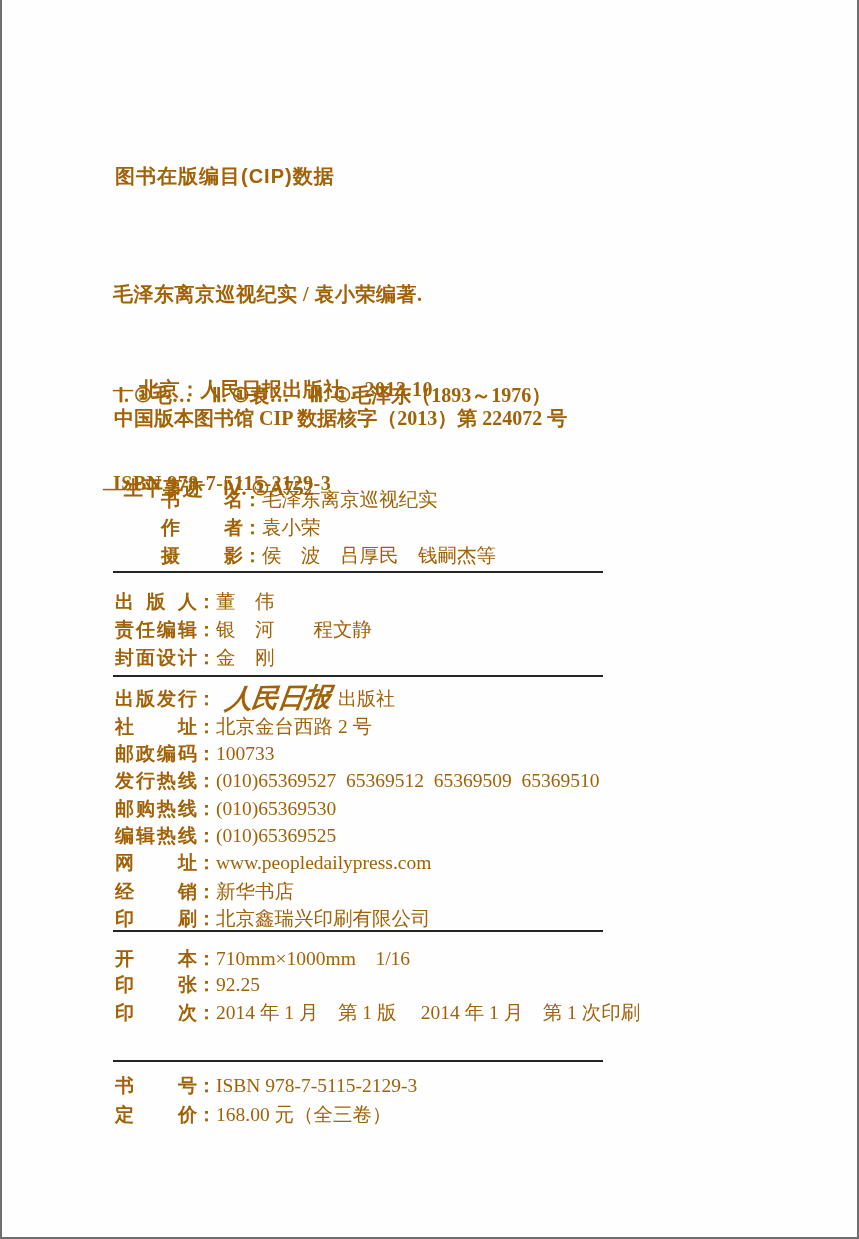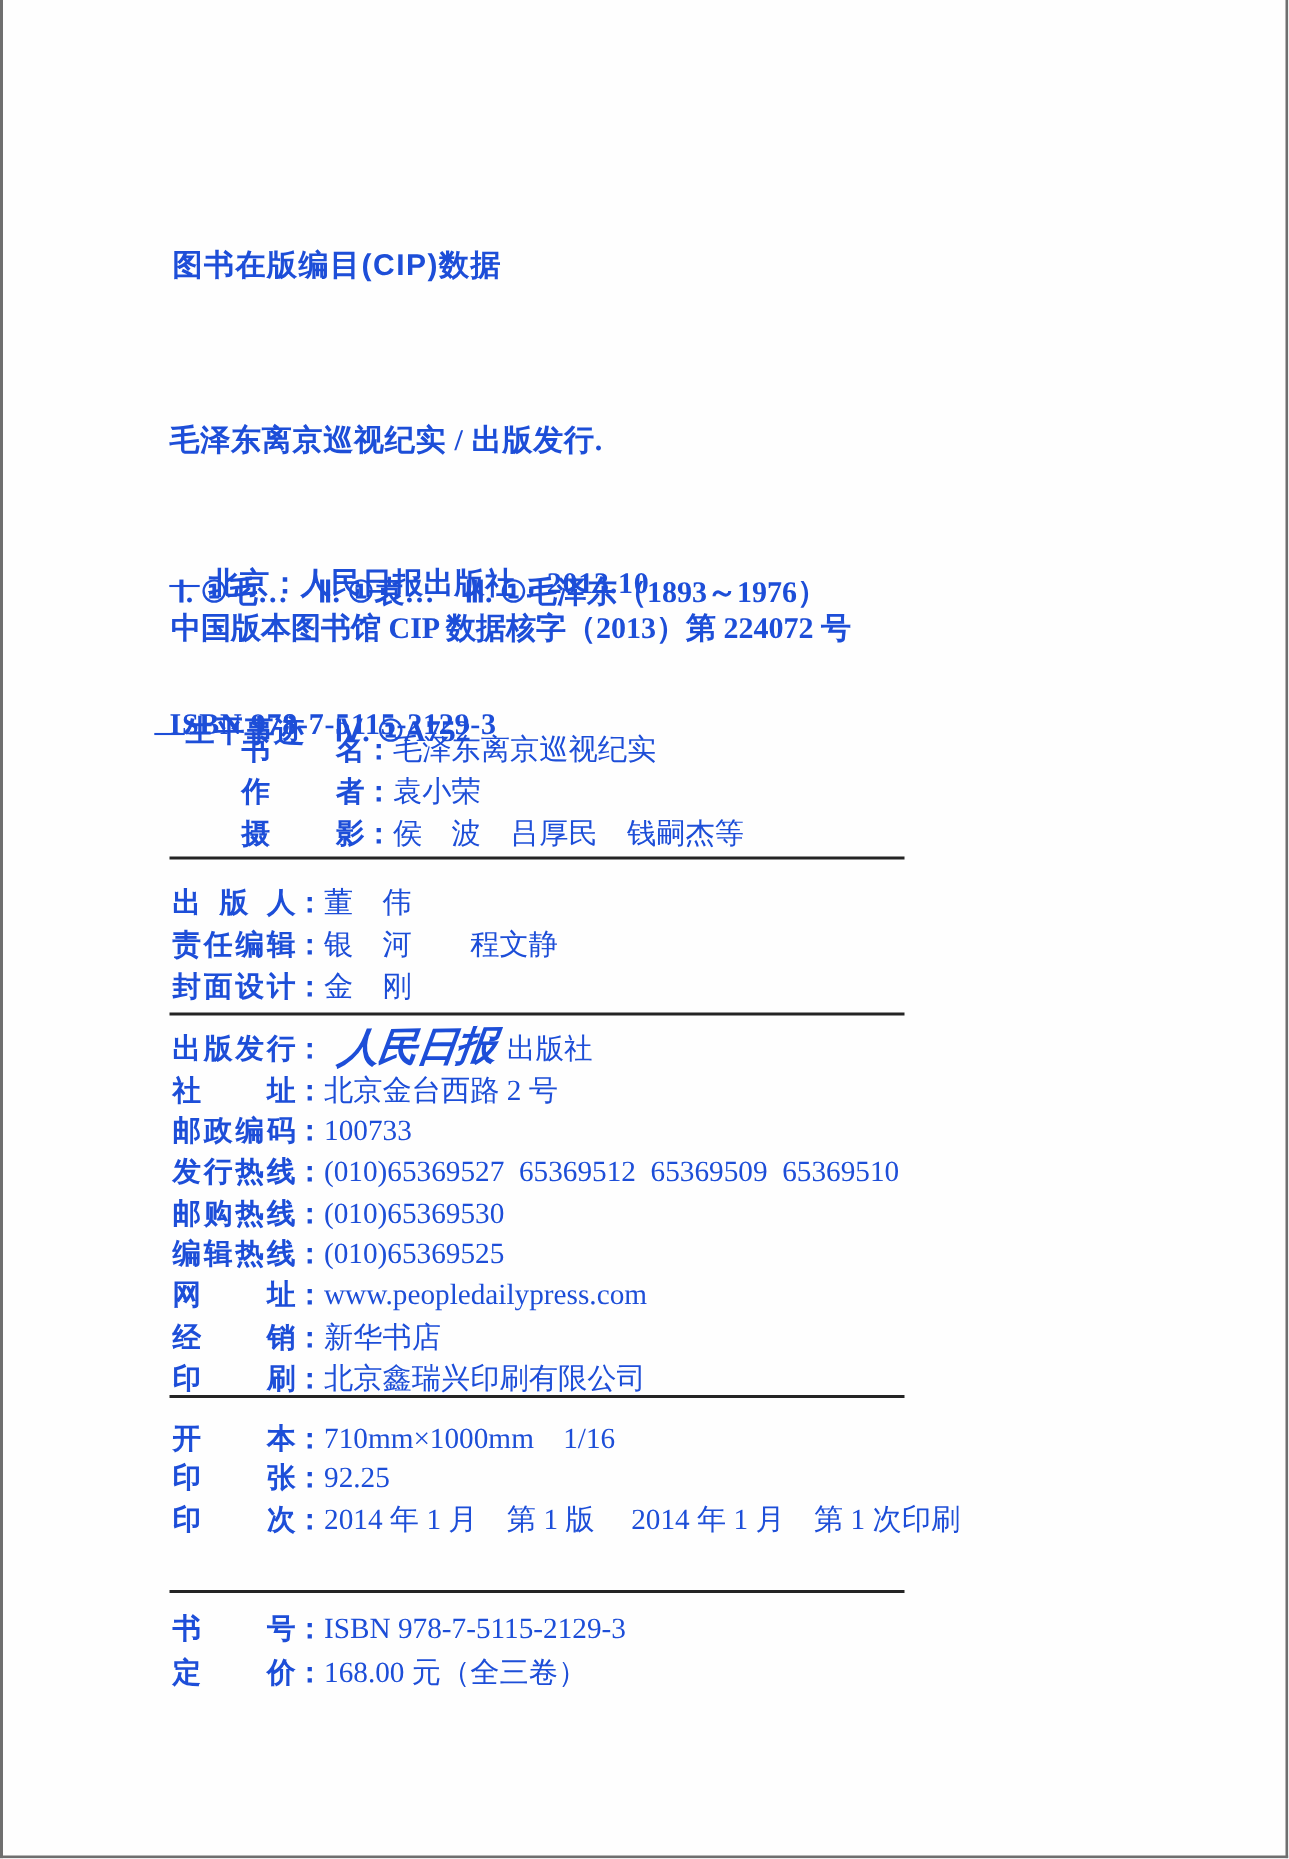--- a/index.html
+++ b/index.html
@@ -1,21 +1,21 @@
 <!DOCTYPE html>
 <html><head>
 <meta charset="utf-8">
 <style>
   html, body { margin: 0; padding: 0; background: #ffffff; }
   .page {
     position: relative;
     width: 859px;
     height: 1239px;
     background: #fefefe;
-    color: #1d4ed8;
+    color: #a16207;
     font-family: "Liberation Serif", serif;
     overflow: hidden;
   }
   
   .edge { position: absolute; background: #6f6f6f; }
   .edge-left   { left: 0; top: 0; width: 2px; height: 100%; }
   .edge-right  { right: 0; top: 0; width: 2px; height: 100%; }
   .edge-bottom { left: 0; bottom: 0; width: 100%; height: 2px; }
 
   .cip-header {
@@ -87,21 +87,21 @@
 <body>
 
 <div class="page">
   <div class="edge edge-left"></div>
   <div class="edge edge-right"></div>
   <div class="edge edge-bottom"></div>
 
   <h1 class="cip-header">图书在版编目(CIP)数据</h1>
 
   <div class="cip-block">
-    <div>毛泽东离京巡视纪实 / 出版发行.</div>
+    <div>毛泽东离京巡视纪实 / 袁小荣编著.</div>
     <div>— 北京：人民日报出版社，2013.10</div>
     <div>ISBN 978-7-5115-2129-3</div>
   </div>
 
   <div class="classification">
     <div class="line1">Ⅰ. ①毛…　Ⅱ. ①袁…　Ⅲ. ①毛泽东（1893～1976）</div>
     <div>—生平事迹　Ⅳ. ①A752</div>
   </div>
 
   <div class="cip-record">中国版本图书馆 CIP 数据核字（2013）第 224072 号</div>

